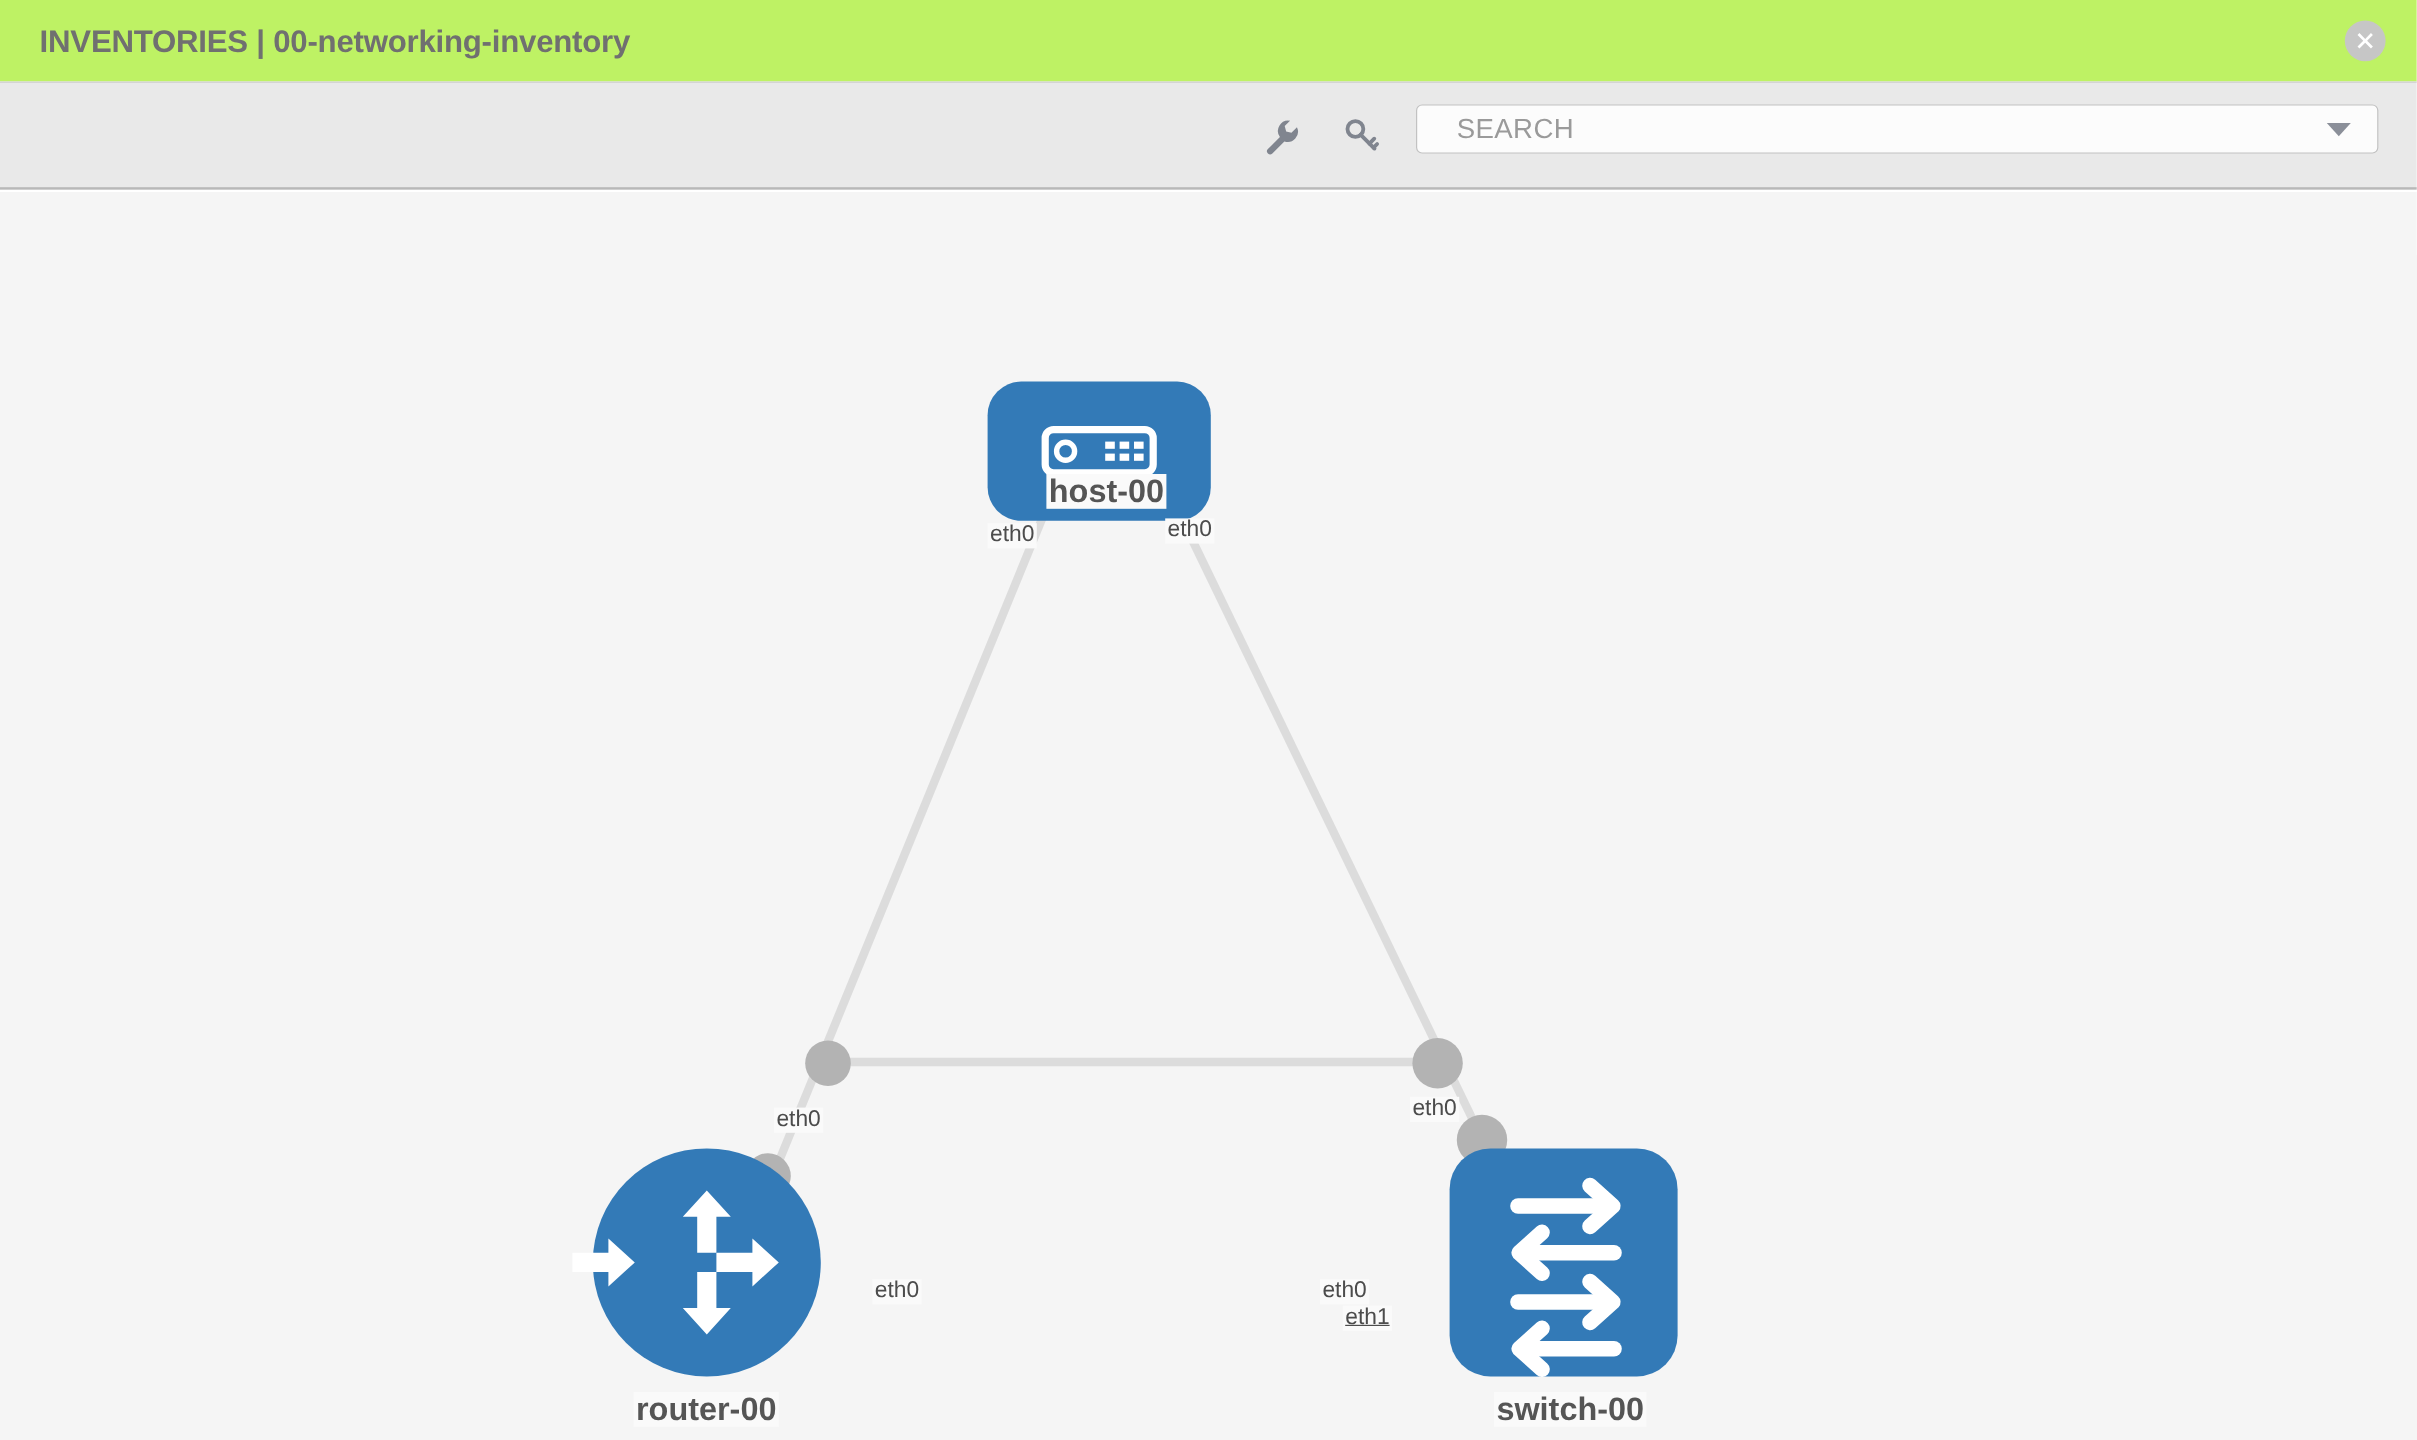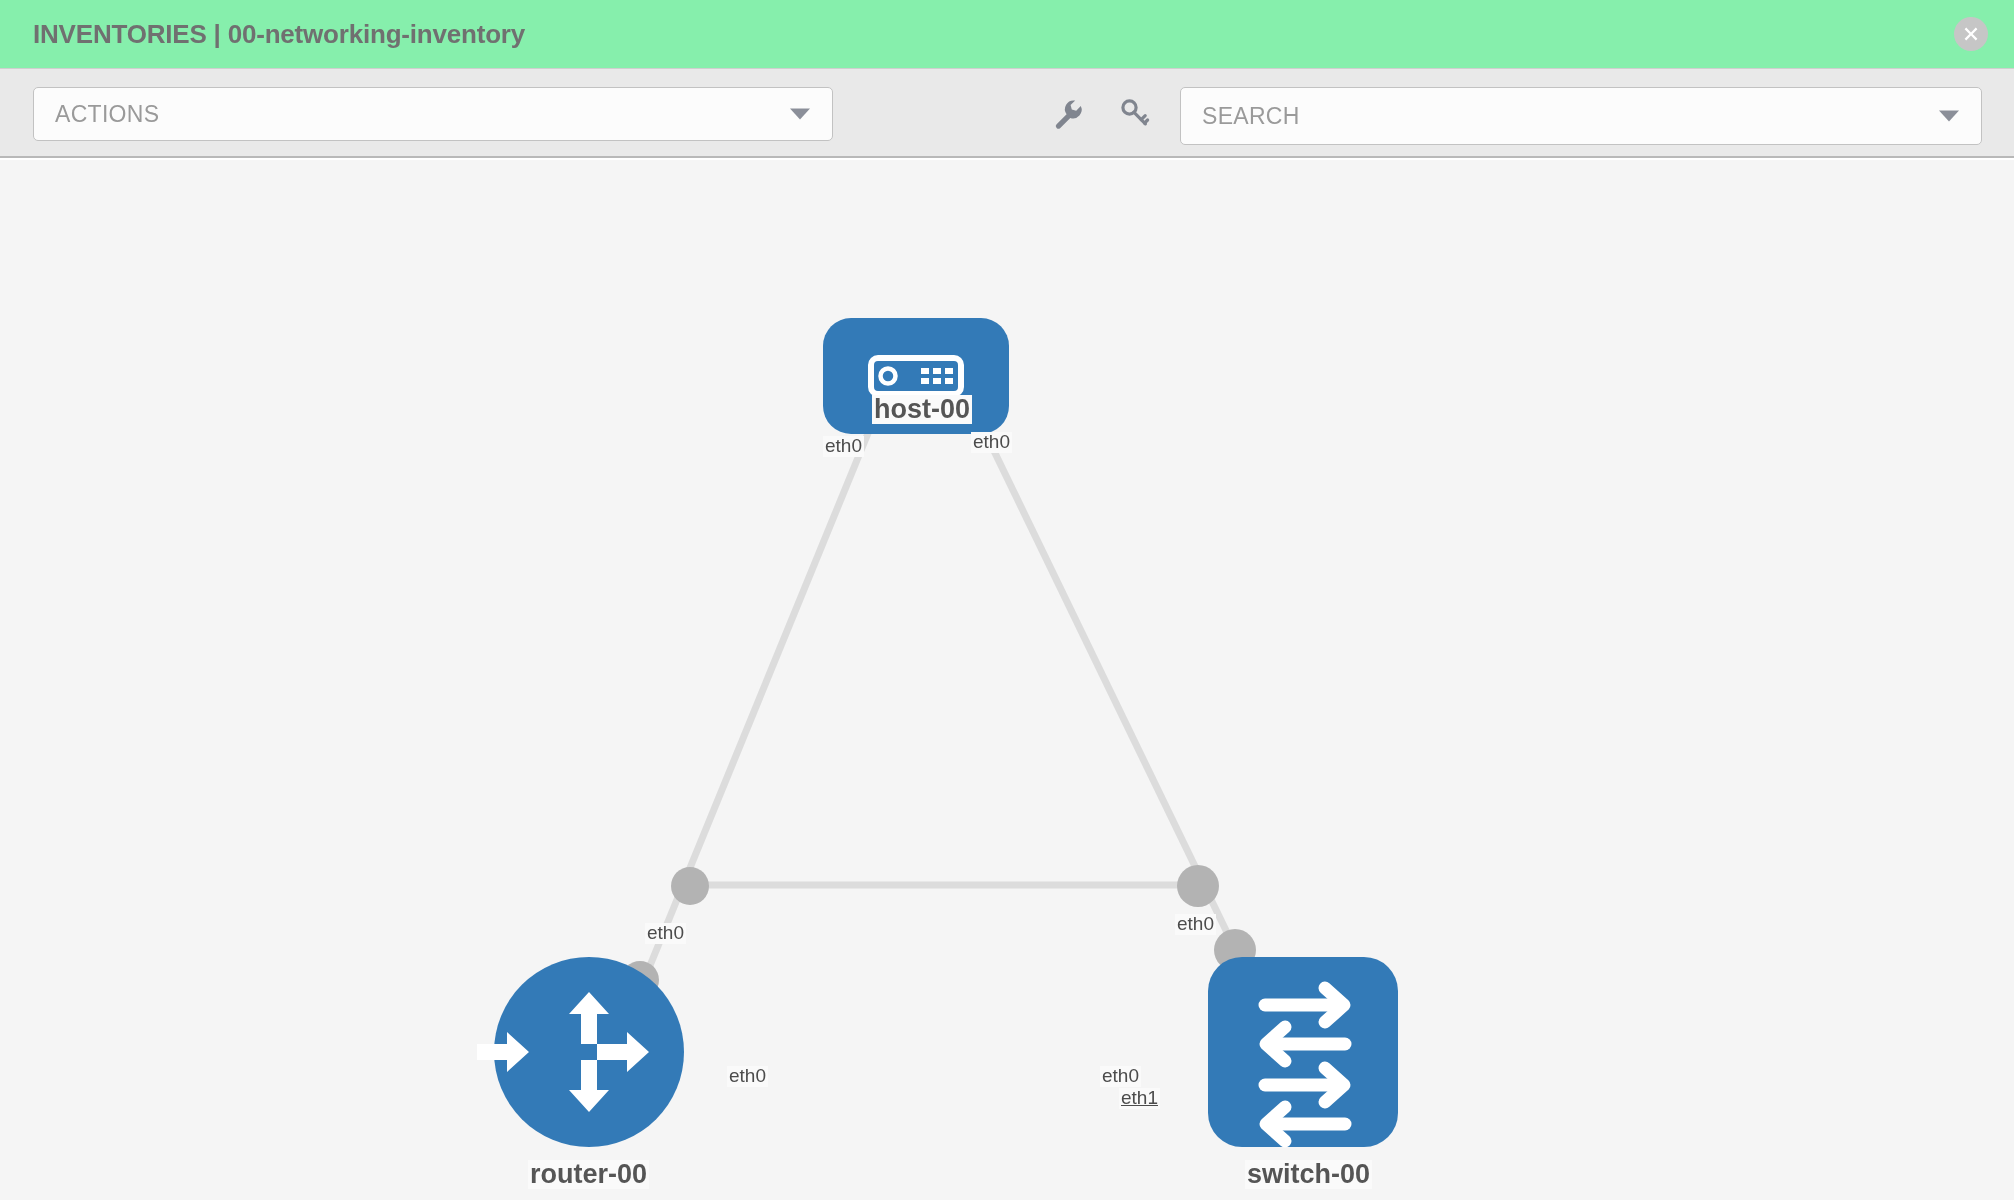--- a/index.html
+++ b/index.html
@@ -16,21 +16,21 @@
     width: 2014px;
     height: 1200px;
     background: #ffffff;
   }
 
   
   .header {
     position: absolute;
     top: 0; left: 0;
     width: 2014px; height: 68px;
-    background: #86efac;
+    background: #bef264;
     display: flex;
     align-items: center;
   }
   .header-title {
     margin-left: 33px;
     font-size: 26px;
     font-weight: bold;
     color: #707070;
     letter-spacing: -0.2px;
     white-space: nowrap;
@@ -101,27 +101,28 @@
     cursor: pointer;
   }
   .tool-icon.wrench { left: 1046px; }
   .tool-icon.key    { left: 1113px; }
 
   .search-box {
     position: absolute;
     left: 1180px;
     top: 18px;
     width: 802px;
-    height: 58px;
+    height: 41px;
     background: #fcfcfc;
     border: 1px solid #c2c2c2;
     border-radius: 5px;
     display: flex;
     align-items: center;
     cursor: text;
+    padding-left: 12px;
   }
   .search-box .label {
     margin-left: 21px;
     font-size: 23px;
     color: #9a9a9a;
     letter-spacing: 0.3px;
   }
 
   
   .canvas {
@@ -170,24 +171,20 @@
     <div class="header-title">INVENTORIES | 00-networking-inventory</div>
     <div class="close-btn">
       <svg width="22" height="22" viewBox="0 0 22 22">
         <path d="M6.2 4.6 L11 9.4 L15.8 4.6 L17.4 6.2 L12.6 11 L17.4 15.8 L15.8 17.4 L11 12.6 L6.2 17.4 L4.6 15.8 L9.4 11 L4.6 6.2 Z" fill="#ffffff"></path>
       </svg>
     </div>
   </div>
 
   <div class="toolbar">
 
-    <div class="actions-select">
-      <span class="label">ACTIONS</span>
-      <span class="caret"></span>
-    </div>
 
     <div class="tool-icon wrench">
       <svg width="34" height="34" viewBox="0 0 34 34">
         <path d="M24.6 4.6 a8.6 8.6 0 0 0 -8.0 13.6 L6.6 28.2 a2.6 2.6 0 0 0 3.7 3.7 L20.3 21.9 a8.6 8.6 0 0 0 10.5 -11.8 l-4.6 4.6 -4.4 -1.2 -1.2 -4.4 4.6 -4.6 a8.6 8.6 0 0 0 -0.6 -0.1 z" fill="#80858f"></path>
       </svg>
     </div>
 
     <div class="tool-icon key">
       <svg width="34" height="34" viewBox="0 0 34 34">
         <circle cx="12.5" cy="11.5" r="6.6" fill="none" stroke="#80858f" stroke-width="3.2"></circle>

